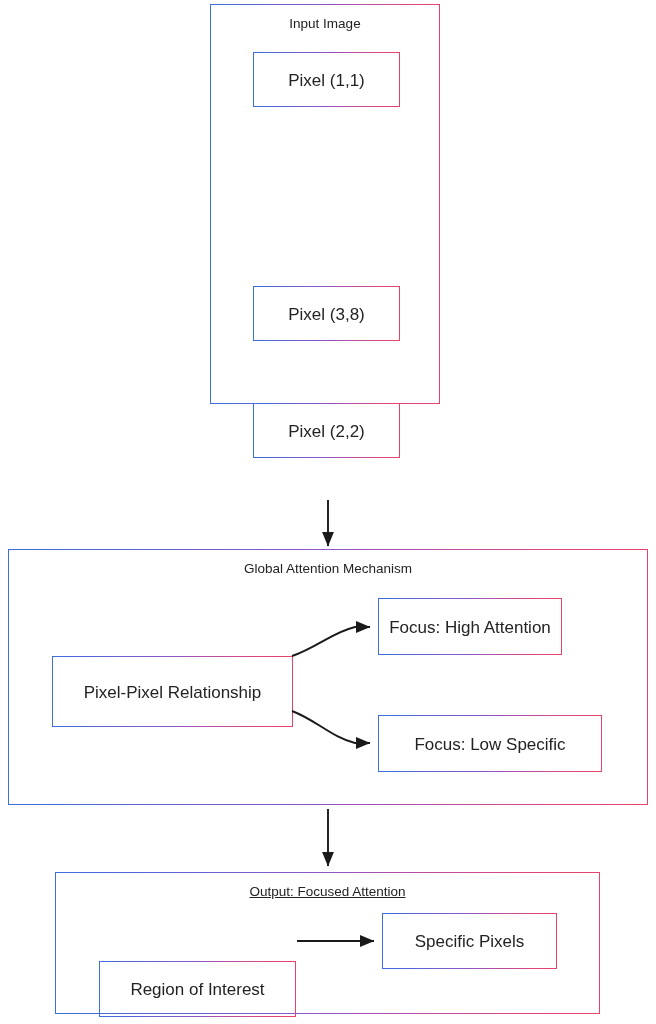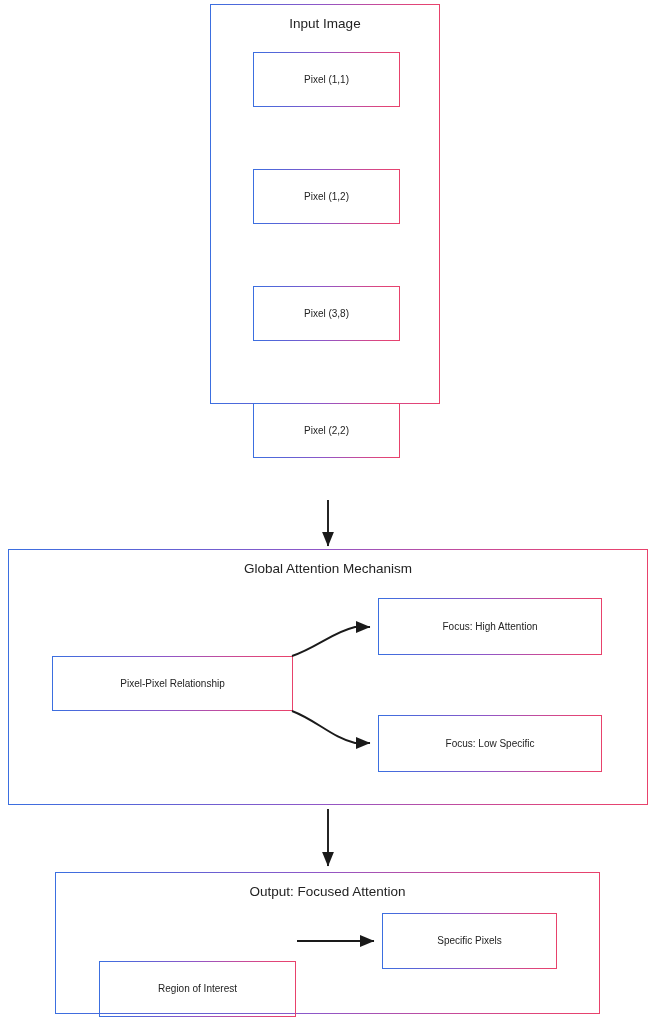--- a/index.html
+++ b/index.html
@@ -47,68 +47,65 @@
     line-height: 1;
     white-space: nowrap;
   }
   .leaf-text {
     position: absolute;
     left: 0; right: 0;
     top: 50%;
     transform: translateY(-50%);
     text-align: center;
     color: #232323;
-    font-size: 10px;
+    font-size: 17px;
     line-height: 1;
     white-space: nowrap;
   }
 </style>
 </head>
 <body>
 
 <div id="diagram-root">
 
   <div class="node grad-border" style="left:210px; top:4px; width:230px; height:400px;">
     <div class="container-title" style="top:12px;">Input Image</div>
   </div>
 
   <div class="node grad-border" style="left:253px; top:52px; width:147px; height:55px;">
     <div class="leaf-text">Pixel (1,1)</div>
   </div>
 
-  <div class="node grad-border" style="left:253px; top:169px; width:147px; height:55px;">
-    <div class="leaf-text">Pixel (1,2)</div>
-  </div>
 
   <div class="node grad-border" style="left:253px; top:286px; width:147px; height:55px;">
     <div class="leaf-text">Pixel (3,8)</div>
   </div>
 
   <div class="node grad-border" style="left:253px; top:403px; width:147px; height:55px;">
     <div class="leaf-text">Pixel (2,2)</div>
   </div>
 
   <div class="node grad-border" style="left:8px; top:549px; width:640px; height:256px;">
     <div class="container-title" style="top:12px;">Global Attention Mechanism</div>
   </div>
 
-  <div class="node grad-border" style="left:52px; top:656px; width:241px; height:55px;">
+  <div class="node grad-border" style="left:52px; top:656px; width:241px; height:71px;">
     <div class="leaf-text">Pixel-Pixel Relationship</div>
   </div>
 
-  <div class="node grad-border" style="left:378px; top:598px; width:224px; height:57px;">
+  <div class="node grad-border" style="left:378px; top:598px; width:184px; height:57px;">
     <div class="leaf-text">Focus: High Attention</div>
   </div>
 
   <div class="node grad-border" style="left:378px; top:715px; width:224px; height:57px;">
     <div class="leaf-text">Focus: Low Specific</div>
   </div>
 
   <div class="node grad-border" style="left:55px; top:872px; width:545px; height:142px;">
-    <div class="container-title" style="top:12px;">Output: Focused Attention</div>
+    <div class="container-title" style="top:12px;text-decoration:underline;">Output: Focused Attention</div>
   </div>
 
   <div class="node grad-border" style="left:99px; top:913px; width:197px; height:56px;margin-top:48px;">
     <div class="leaf-text">Region of Interest</div>
   </div>
 
   <div class="node grad-border" style="left:382px; top:913px; width:175px; height:56px;border-radius:9px;">
     <div class="leaf-text">Specific Pixels</div>
   </div>
 

